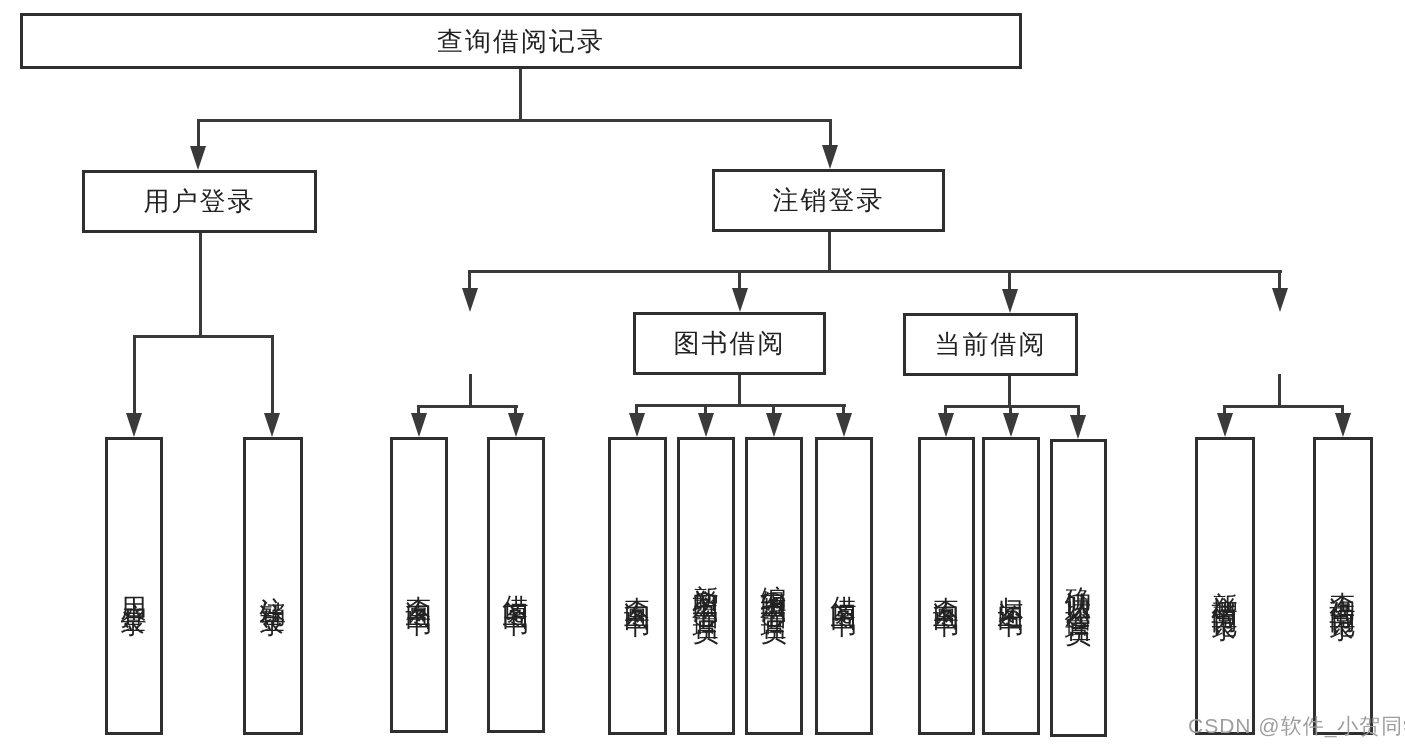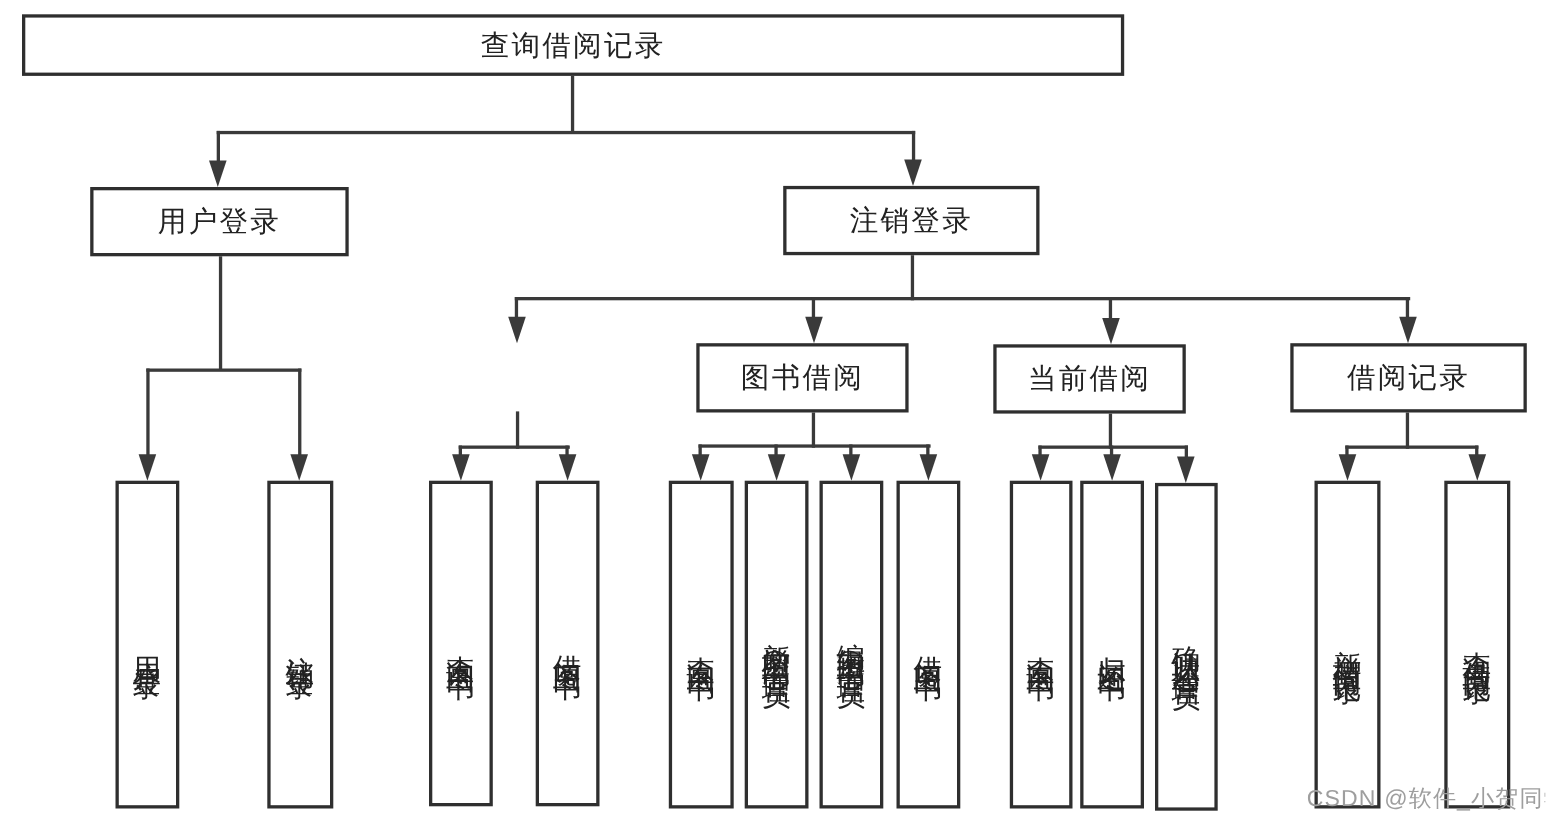--- a/index.html
+++ b/index.html
@@ -108,23 +108,20 @@
   <div class="box" style="left:712px;top:169px;width:233px;height:63px">
     <span class="lbl">注销登录</span>
   </div>
 
   <div class="box" style="left:633px;top:312px;width:193px;height:63px">
     <span class="lbl">图书借阅</span>
   </div>
   <div class="box" style="left:903px;top:313px;width:175px;height:63px">
     <span class="lbl">当前借阅</span>
   </div>
-  <div class="box" style="left:1173px;top:312px;width:215px;height:63px">
-    <span class="lbl">借阅记录</span>
-  </div>
 
   <div class="vbox" style="left:105px;top:437px;width:58px;height:298px">
     <span class="lbl">用户登录</span>
   </div>
   <div class="vbox" style="left:243px;top:437px;width:60px;height:298px">
     <span class="lbl">注销登录</span>
   </div>
 
   <div class="vbox" style="left:390px;top:437px;width:58px;height:296px">
     <span class="lbl">查询图书</span>

